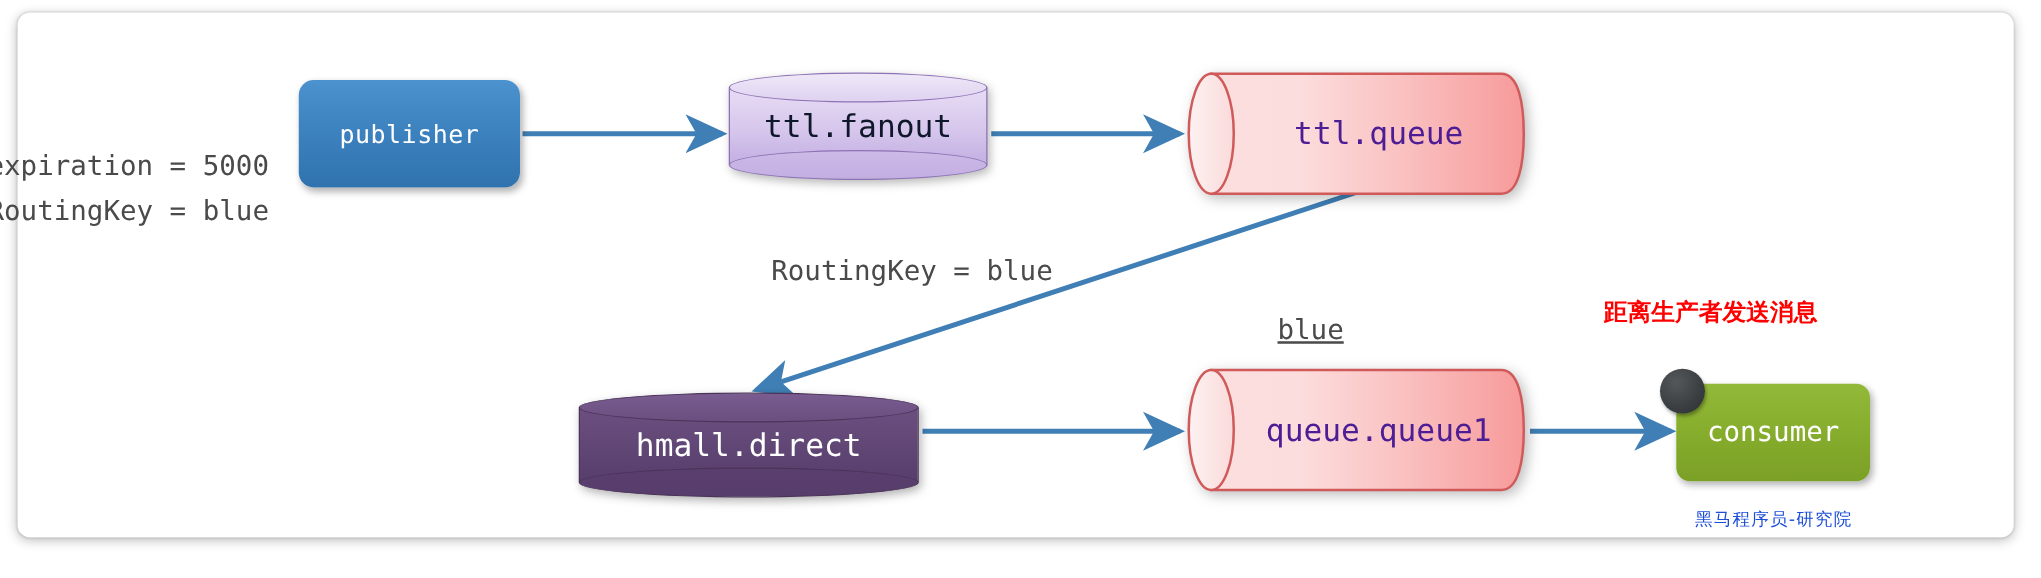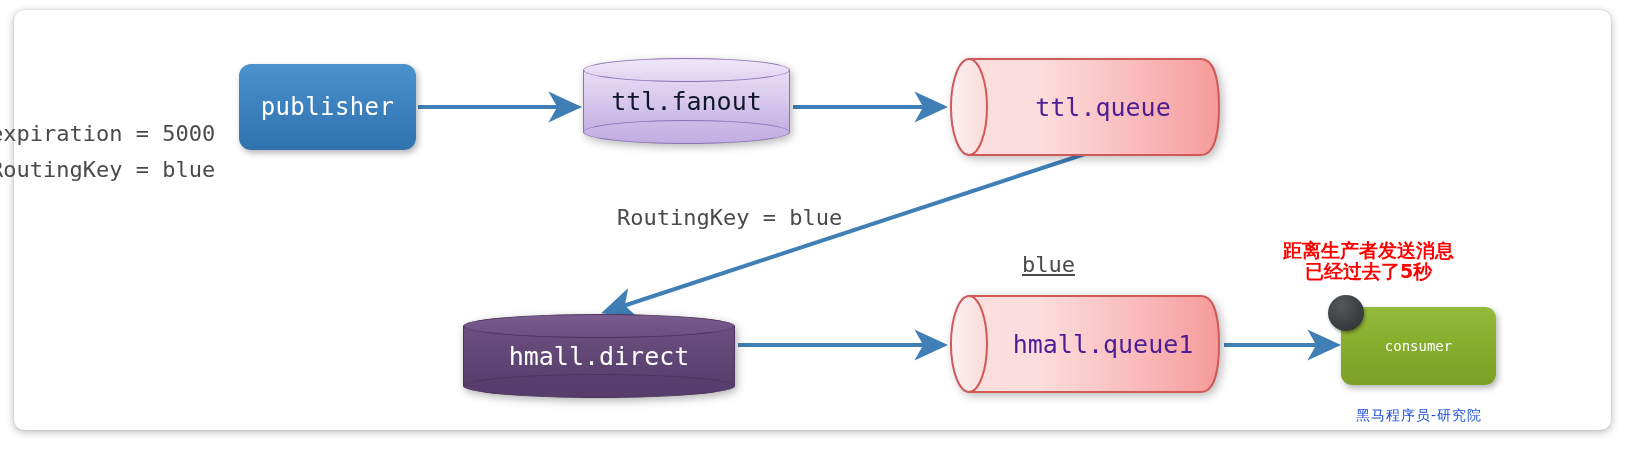--- a/index.html
+++ b/index.html
@@ -56,37 +56,37 @@
     left: 239px;
     top: 64px;
     width: 177px;
     height: 86px;
     border-radius: 12px;
     background: linear-gradient(to bottom, #4b92ce 0%, #3f85c2 38%, #2f72ae 100%);
     box-shadow: 2px 3px 6px rgba(0,0,0,0.30);
   }
   #publisher-box .node-label {
     color: #ffffff;
-    font-size: 24px;
+    font-size: 20px;
     letter-spacing: 0.4px;
   }
 
   
   #consumer-box {
     left: 1341px;
     top: 307px;
     width: 155px;
     height: 78px;
     border-radius: 11px;
     background: linear-gradient(to bottom, #93b93a 0%, #87ae2d 45%, #7ba026 100%);
     box-shadow: 2px 3px 6px rgba(0,0,0,0.30);
   }
   #consumer-box .node-label {
     color: #ffffff;
-    font-size: 14px;
+    font-size: 22px;
   }
   #consumer-dot {
     position: absolute;
     left: -13px;
     top: -12px;
     width: 36px;
     height: 36px;
     border-radius: 50%;
     background: radial-gradient(circle at 36% 30%, #55585a 0%, #3b3e40 60%, #2e3132 100%);
     box-shadow: 1px 2px 3px rgba(0,0,0,0.35);
@@ -286,34 +286,33 @@
         <stop offset="100%" stop-color="#f79a9a"></stop>
       </linearGradient>
       <linearGradient id="qcap2" x1="0" y1="0" x2="1" y2="0">
         <stop offset="0%" stop-color="#fdf1f1"></stop>
         <stop offset="100%" stop-color="#fbdada"></stop>
       </linearGradient>
     </defs>
     <path d="M20,2 L252,2 C266,2 270,26 270,50 C270,74 266,98 252,98 L20,98 Z" fill="url(#qg2)" stroke="#d05a5a" stroke-width="2"></path>
     <ellipse cx="20" cy="50" rx="18" ry="48" fill="url(#qcap2)" stroke="#d05a5a" stroke-width="2"></ellipse>
   </svg>
-  <span class="node-label">hmall.queue1</span>
+  <span class="node-label">queue.queue1</span>
 </div>
 
 <div class="node" id="consumer-box">
   <span id="consumer-dot"></span>
   <span class="node-label">consumer</span>
 </div>
 
 <div class="plain-label" id="expiration-label">expiration = 5000</div>
 
 <div class="plain-label" id="routingkey-msg-label">RoutingKey = blue</div>
 
 <div class="plain-label" id="routingkey-edge-label">RoutingKey = blue</div>
 
 <div class="plain-label" id="blue-label">blue</div>
 
 <div id="delay-note">
   <span class="nl">距离生产者发送消息</span>
-  <span class="nl">已经过去了5秒</span>
 </div>
 
 <div id="watermark">黑马程序员-研究院</div>
 
 </body></html>

